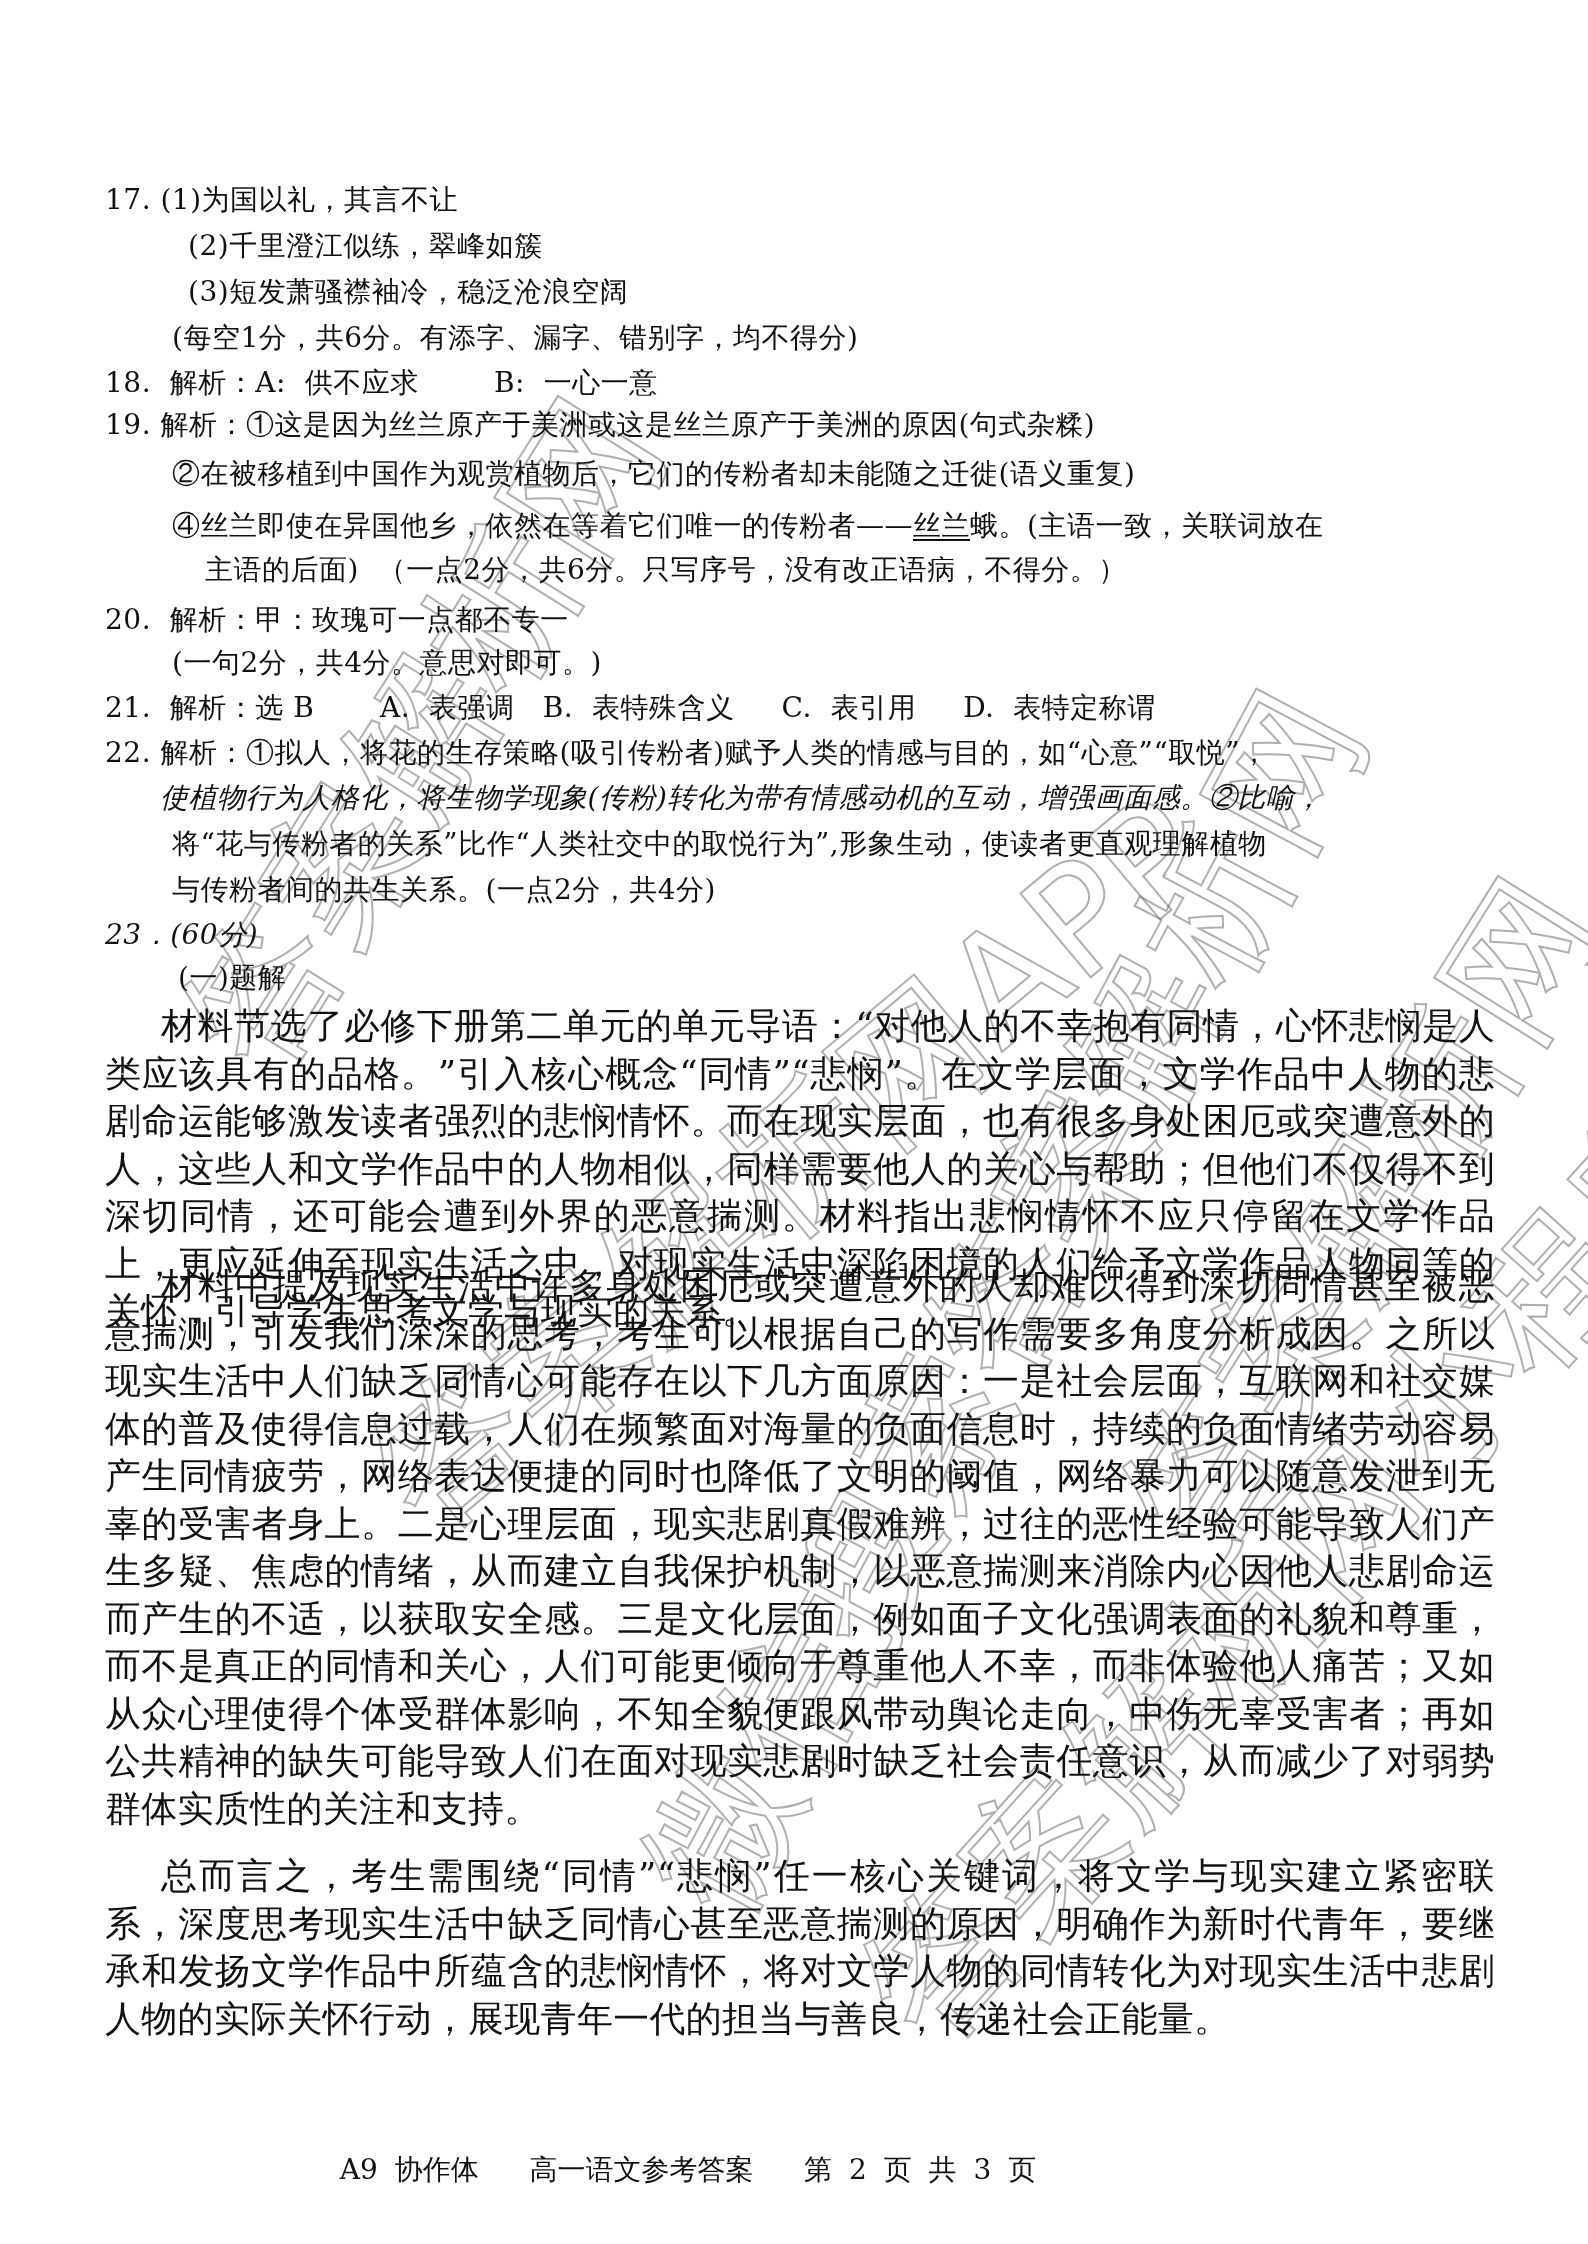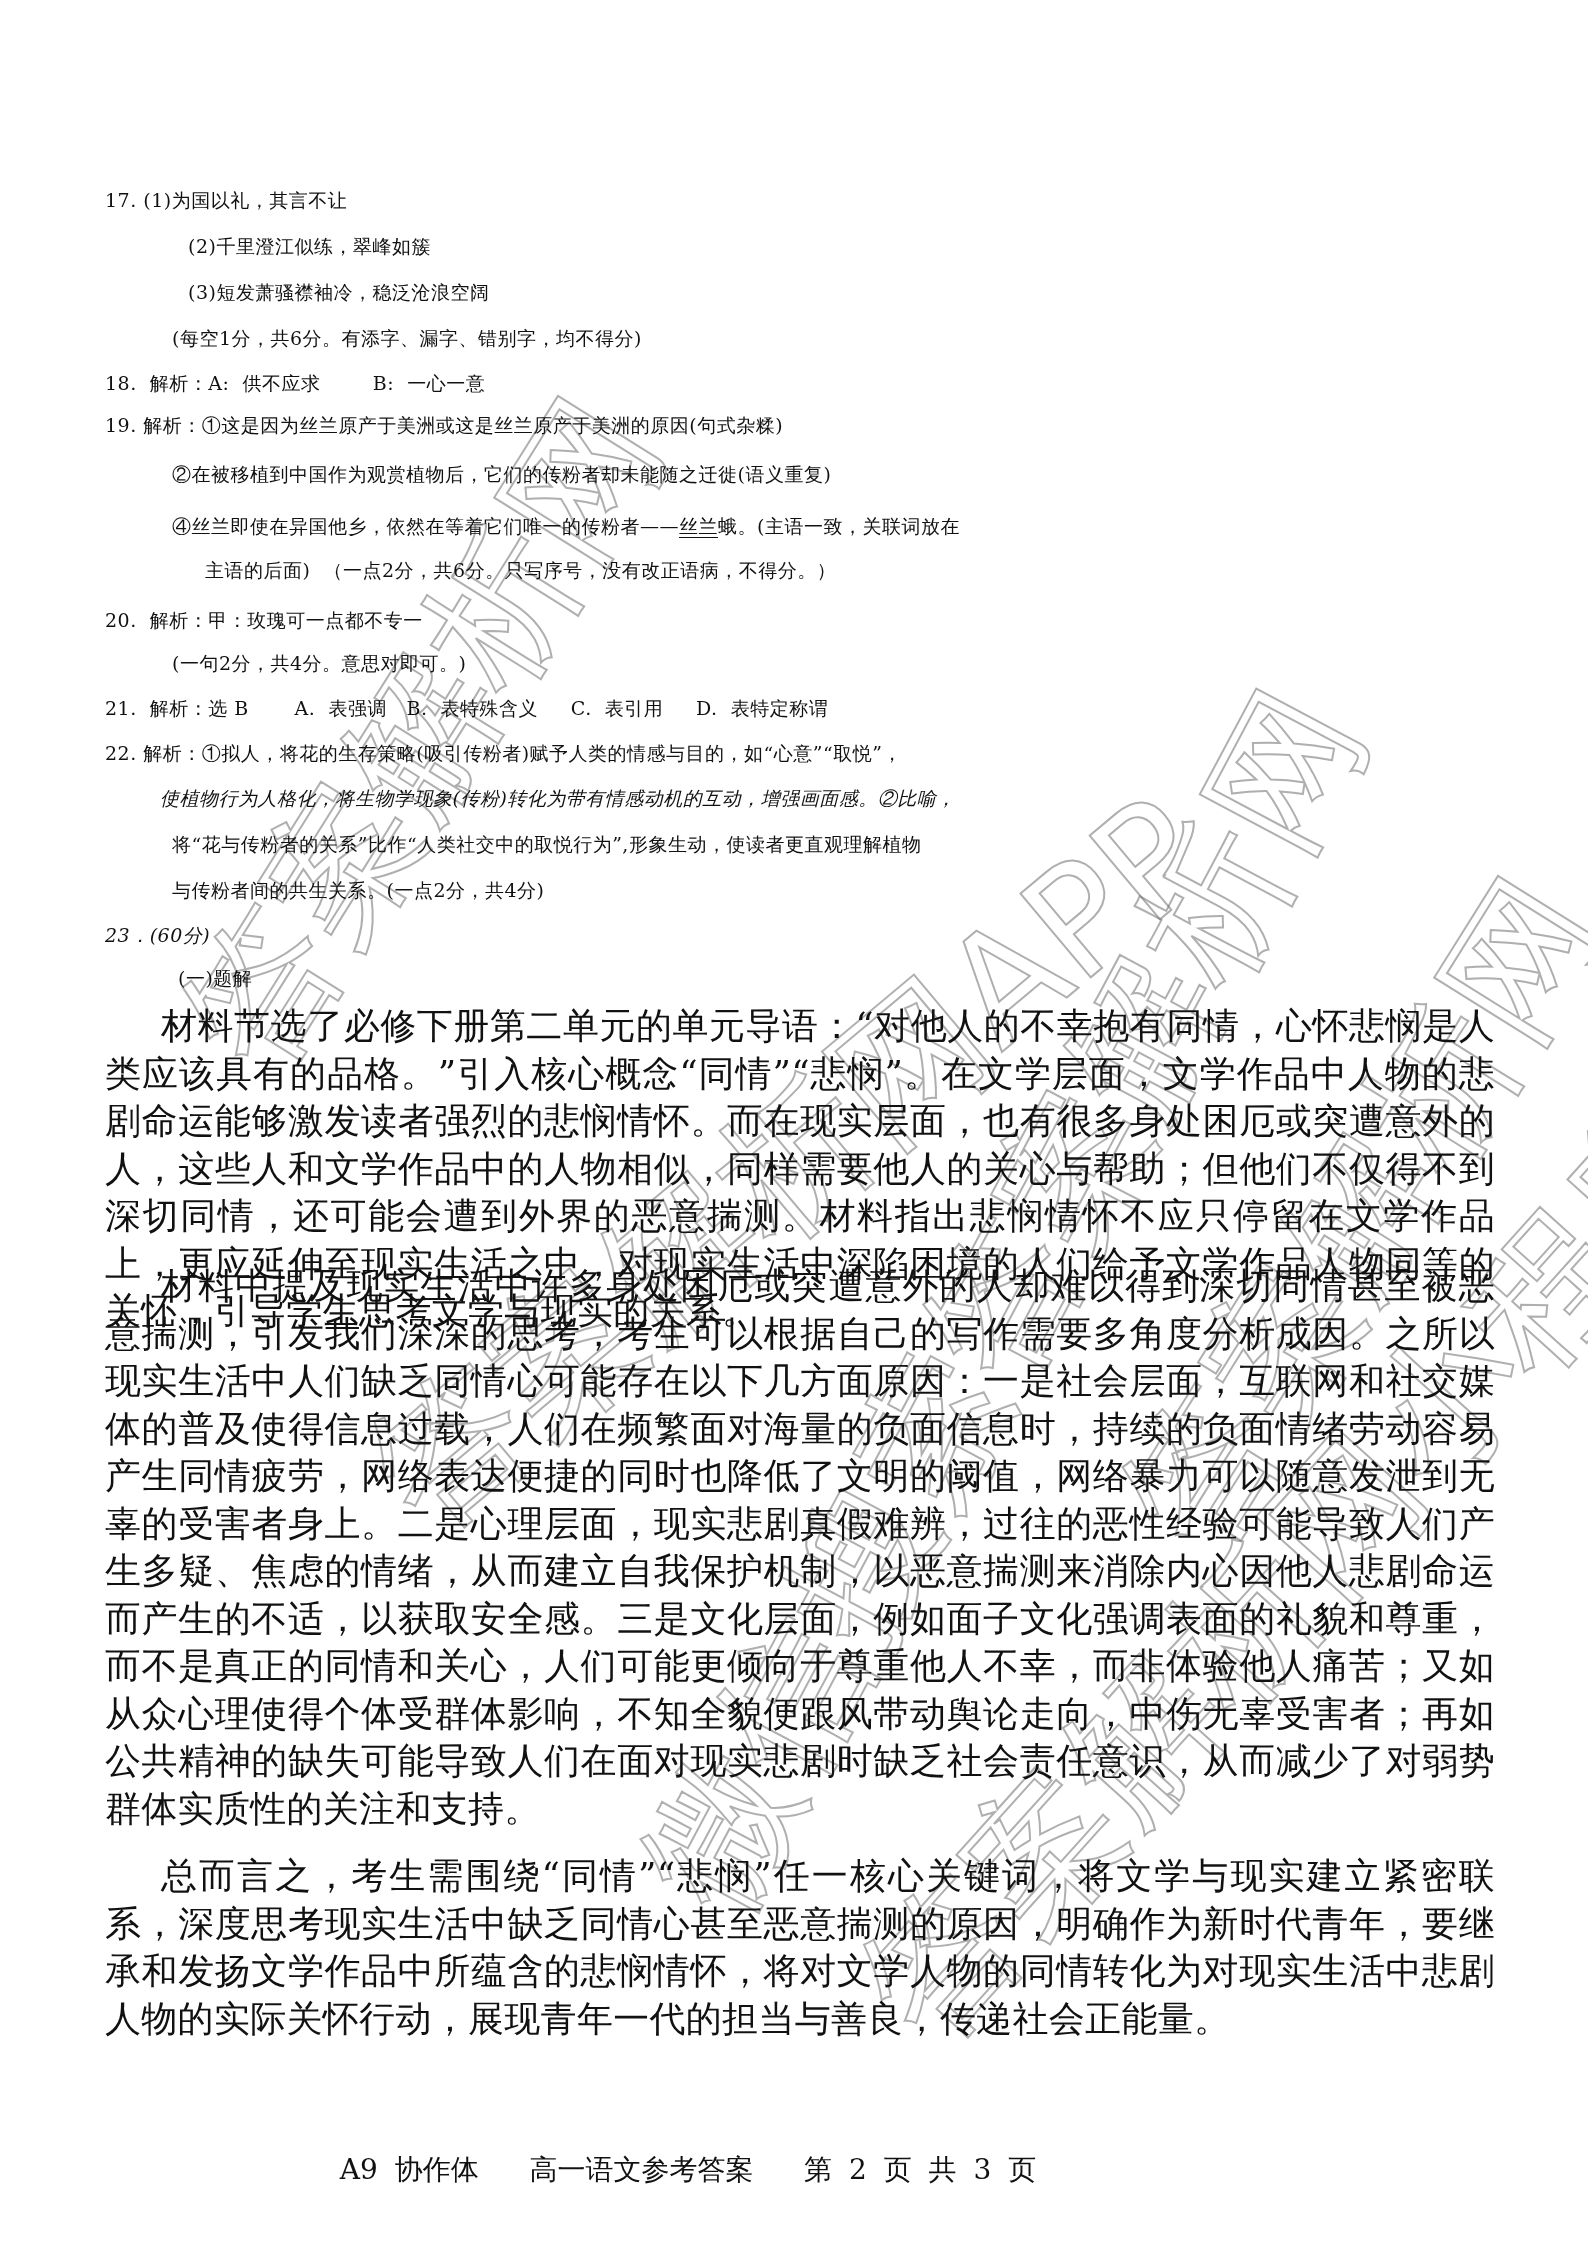--- a/index.html
+++ b/index.html
@@ -1,19 +1,19 @@
 <!DOCTYPE html>
 <html><head>
 <meta charset="utf-8">
 <style>
   html, body { margin: 0; padding: 0; background: #ffffff; }
   body { width: 1588px; height: 2244px; position: relative; overflow: hidden;
          font-family: "DejaVu Serif", "Liberation Serif", serif; color: #111; }
   .page { position: absolute; left: 0; top: 0; width: 1588px; height: 2244px; }
-  .line { position: absolute; font-size: 19px; line-height: 40px; white-space: nowrap; letter-spacing: 0.5px; }
+  .line { position: absolute; font-size: 28px; line-height: 40px; white-space: nowrap; letter-spacing: 0.5px; }
   .para { position: absolute; left: 105px; width: 1390px; font-size: 36px; line-height: 47.5px;
           text-align: justify; text-indent: 56px; letter-spacing: 0.3px; }
   .u { text-decoration: underline; text-underline-offset: 4px; }
   .footer { position: absolute; top: 2150px; left: 0; width: 1376px; text-align: center; font-size: 28px; line-height: 40px; word-spacing: 8px; }
   .wm { position: absolute; font-family: "DejaVu Sans", sans-serif; font-size: 150px; color: transparent;
         -webkit-text-stroke: 2px rgba(110,110,110,0.55); white-space: nowrap; transform-origin: left top; pointer-events: none; }
 </style>
 </head>
 <body>
 

